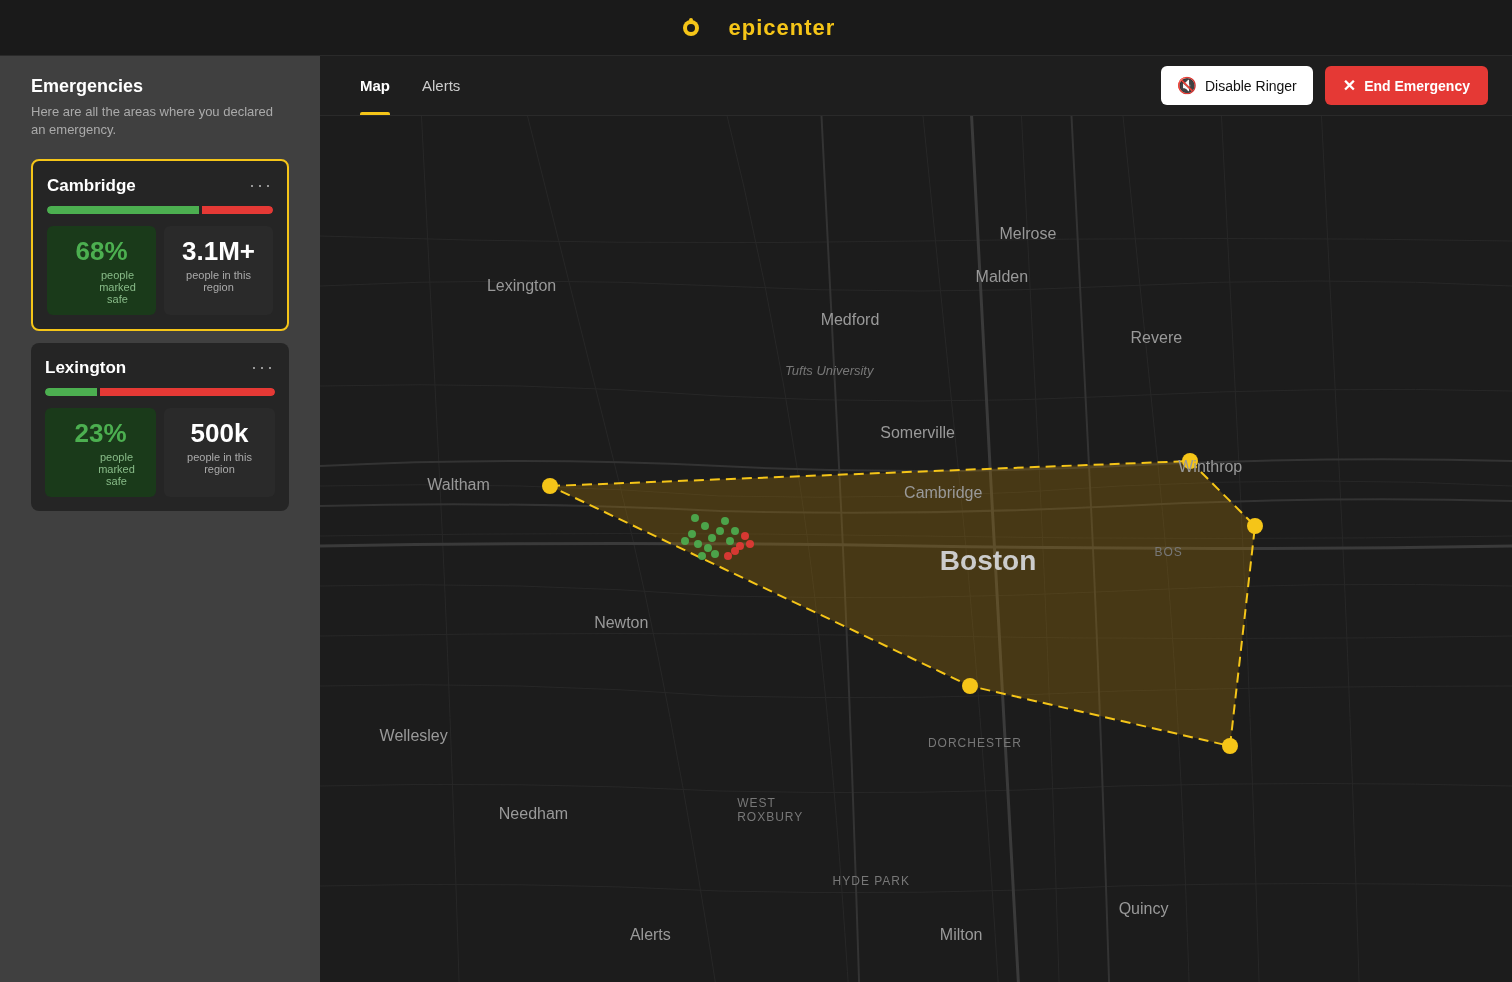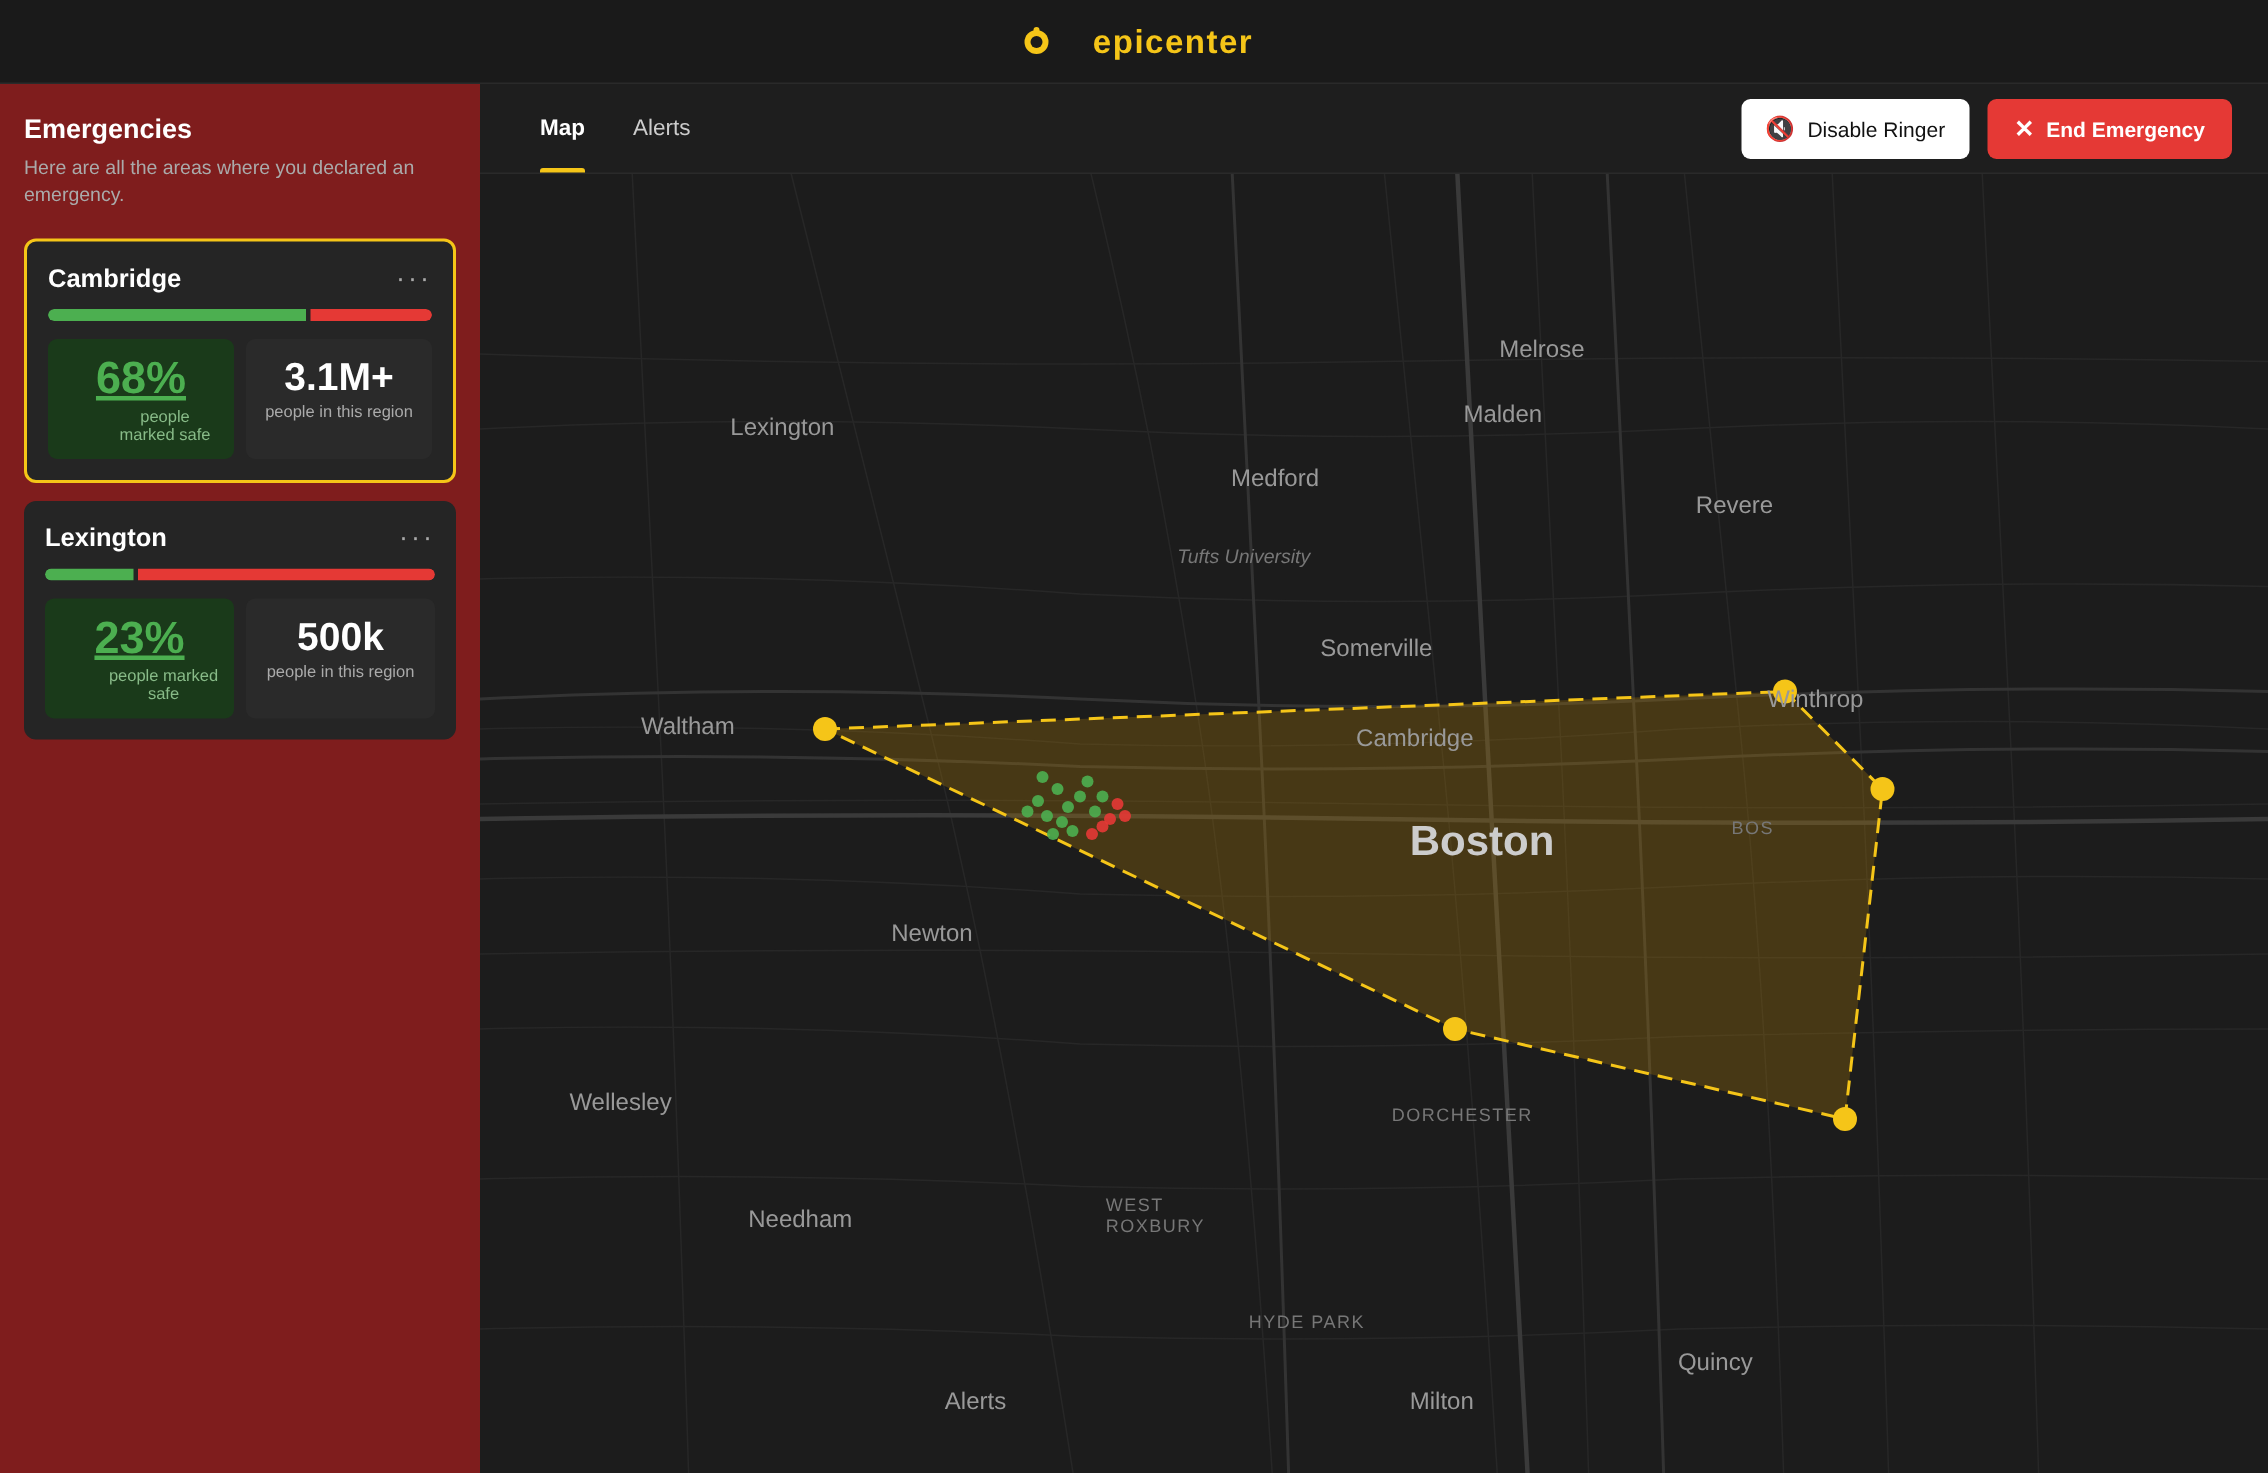--- a/index.html
+++ b/index.html
@@ -42,23 +42,23 @@
     
     .main {
       display: flex;
       flex: 1;
       overflow: hidden;
     }
 
     
     .sidebar {
       width: 320px;
-      background: #7f1d1d;
+      background: #404040;
       flex-shrink: 0;
-      padding: 20px 16px;
+      padding: 20px 31px;
       overflow-y: auto;
     }
     .sidebar-title {
       color: #ffffff;
       font-size: 18px;
       font-weight: 700;
       margin-bottom: 6px;
     }
     .sidebar-subtitle {
       color: #aaaaaa;
@@ -123,23 +123,22 @@
       background: #1a3a1a;
       border-radius: 6px;
       padding: 10px;
       text-align: center;
     }
     .stat-box.dark {
       background: #2a2a2a;
     }
     .stat-value-green {
       color: #4caf50;
-      font-size: 30px;
+      font-size: 26px;
       font-weight: 700;
-      text-decoration: underline;
     }
     .stat-value-white {
       color: #ffffff;
       font-size: 26px;
       font-weight: 700;
     }
     .stat-label {
       color: #88bb88;
       font-size: 11px;
       margin-top: 2px;

